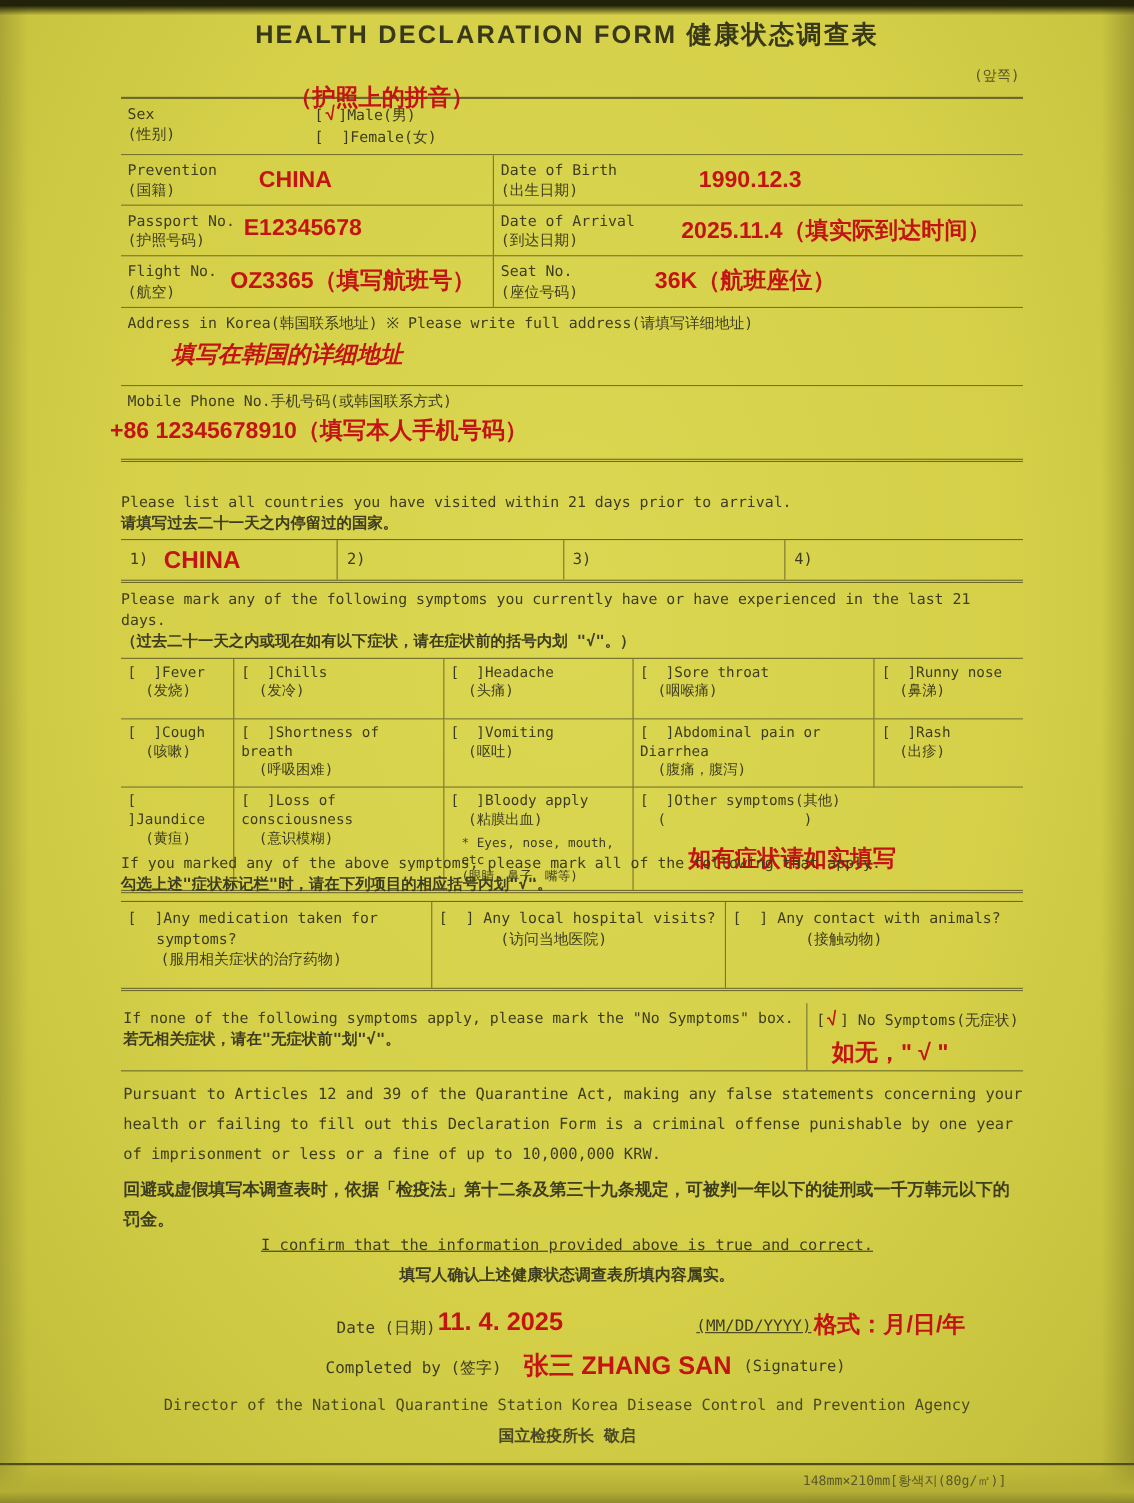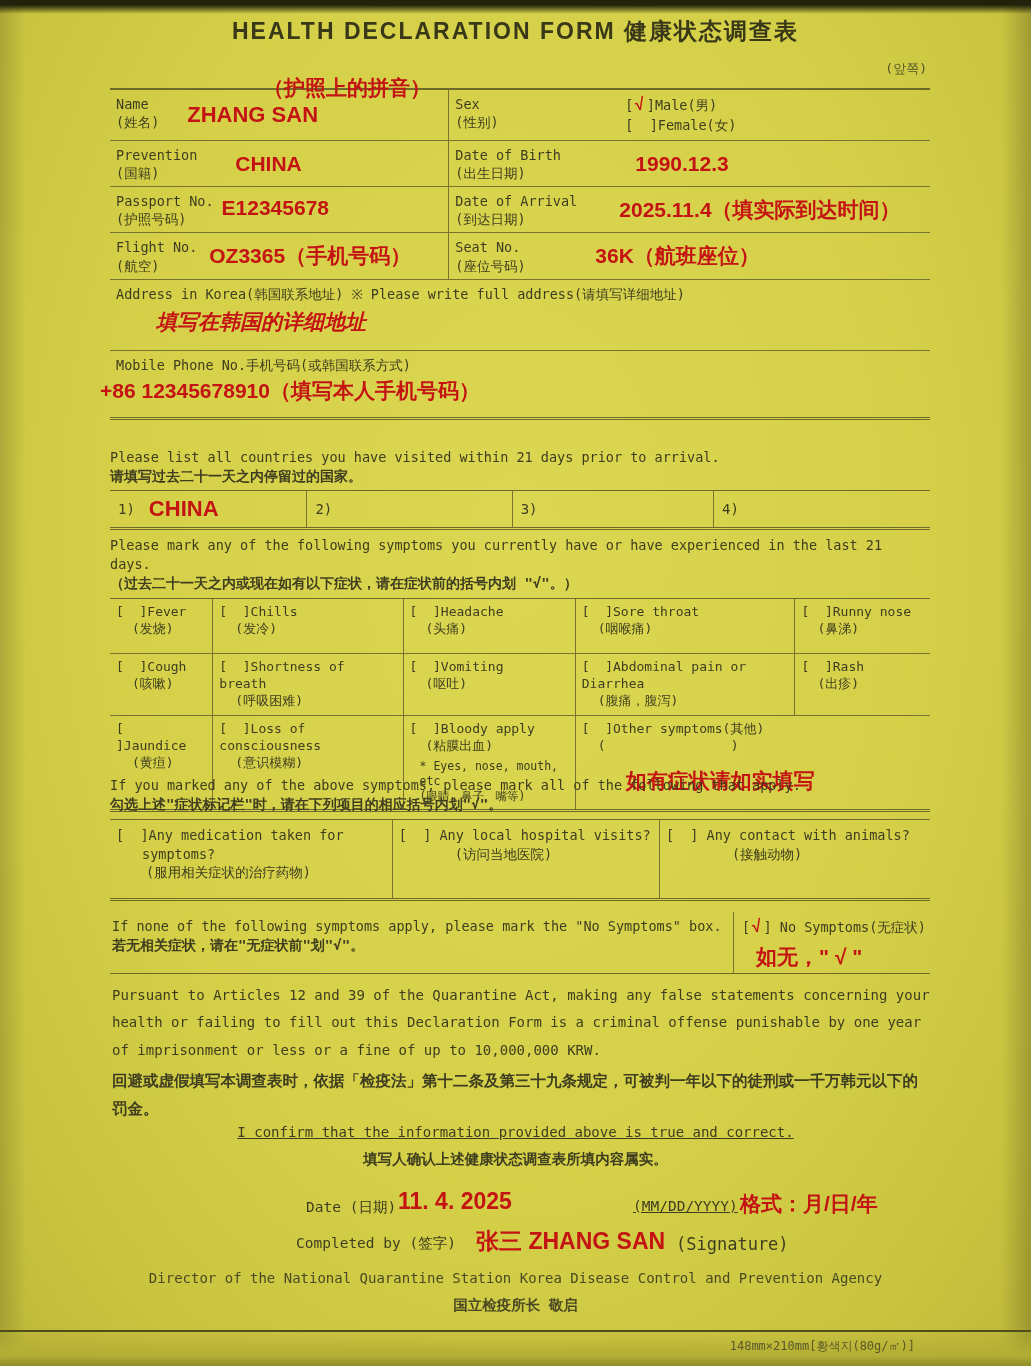--- a/index.html
+++ b/index.html
@@ -79,45 +79,38 @@
   .confirm-en{left:0;right:0;top:1124px;text-align:center;font-size:14px;text-decoration:underline;}
   .confirm-zh{left:0;right:0;top:1150px;text-align:center;font-size:14.5px;font-weight:bold;}
   
   .date-label{left:306px;top:1198px;font-size:14.5px;}
   .date-value{left:398px;top:1188px;font-size:23px;}
   .date-annot{left:528px;top:1166px;font-size:22px;}
   .date-format{left:633px;top:1198px;font-size:14.5px;text-decoration:underline;}
   .format-annot{left:740px;top:1190px;font-size:21px;}
   .comp-label{left:296px;top:1234px;font-size:14.5px;}
   .sig-value{left:476px;top:1226px;font-size:23px;}
-  .sig-suffix{left:676px;top:1234px;font-size:17px;}
+  .sig-suffix{left:676px;top:1234px;font-size:14px;}
   
   .director-en{left:0;right:0;top:1270px;text-align:center;font-size:14px;color:#4a4924;}
   .director-zh{left:0;right:0;top:1296px;text-align:center;font-size:14.5px;font-weight:bold;color:#4a4924;font-family:Liberation Mono, monospace;}
   .bottom-rule{left:0;top:1330px;width:1031px;border-top:2px solid #4f4d1c;height:0;}
   .footer{top:1338px;right:116px;font-size:12px;color:#5a5828;}
 </style>
 </head>
 <body>
 
 <div class="page">
 
   <div class="abs title">HEALTH DECLARATION FORM 健康状态调查表</div>
   <div class="abs side-label">(앞쪽)</div>
   <div class="abs red name-hint">（护照上的拼音）</div>
 
   <div class="abs main-table">
     <div class="mrow">
-      <div class="mcell c-l">
-        <div class="flab">
-          <div>Name</div>
-          <div>(姓名)</div>
-        </div>
-        <div class="red val-big" style="margin-left:28px;">ZHANG SAN</div>
-      </div>
       <div class="mcell c-r">
         <div class="flab" style="width:170px;">
           <div>Sex</div>
           <div>(性别)</div>
         </div>
         <div class="optline">
           <div><span class="pre">[</span><span class="red chk">√</span><span class="pre">]Male(男)</span></div>
           <div class="pre">[  ]Female(女)</div>
         </div>
       </div>
@@ -153,21 +146,21 @@
         </div>
         <div class="red val-mid" style="margin-left:22px;white-space:nowrap;">2025.11.4（填实际到达时间）</div>
       </div>
     </div>
     <div class="mrow">
       <div class="mcell c-l">
         <div class="flab">
           <div>Flight No.</div>
           <div>(航空)</div>
         </div>
-        <div class="red val-mid" style="margin-left:12px;white-space:nowrap;">OZ3365（手机号码）</div>
+        <div class="red val-mid" style="margin-left:12px;white-space:nowrap;">OZ3365（填写航班号）</div>
       </div>
       <div class="mcell c-r">
         <div class="flab" style="width:130px;">
           <div>Seat No.</div>
           <div>(座位号码)</div>
         </div>
         <div class="red val-mid" style="margin-left:10px;white-space:nowrap;">36K（航班座位）</div>
       </div>
     </div>
     <div class="mrow">

